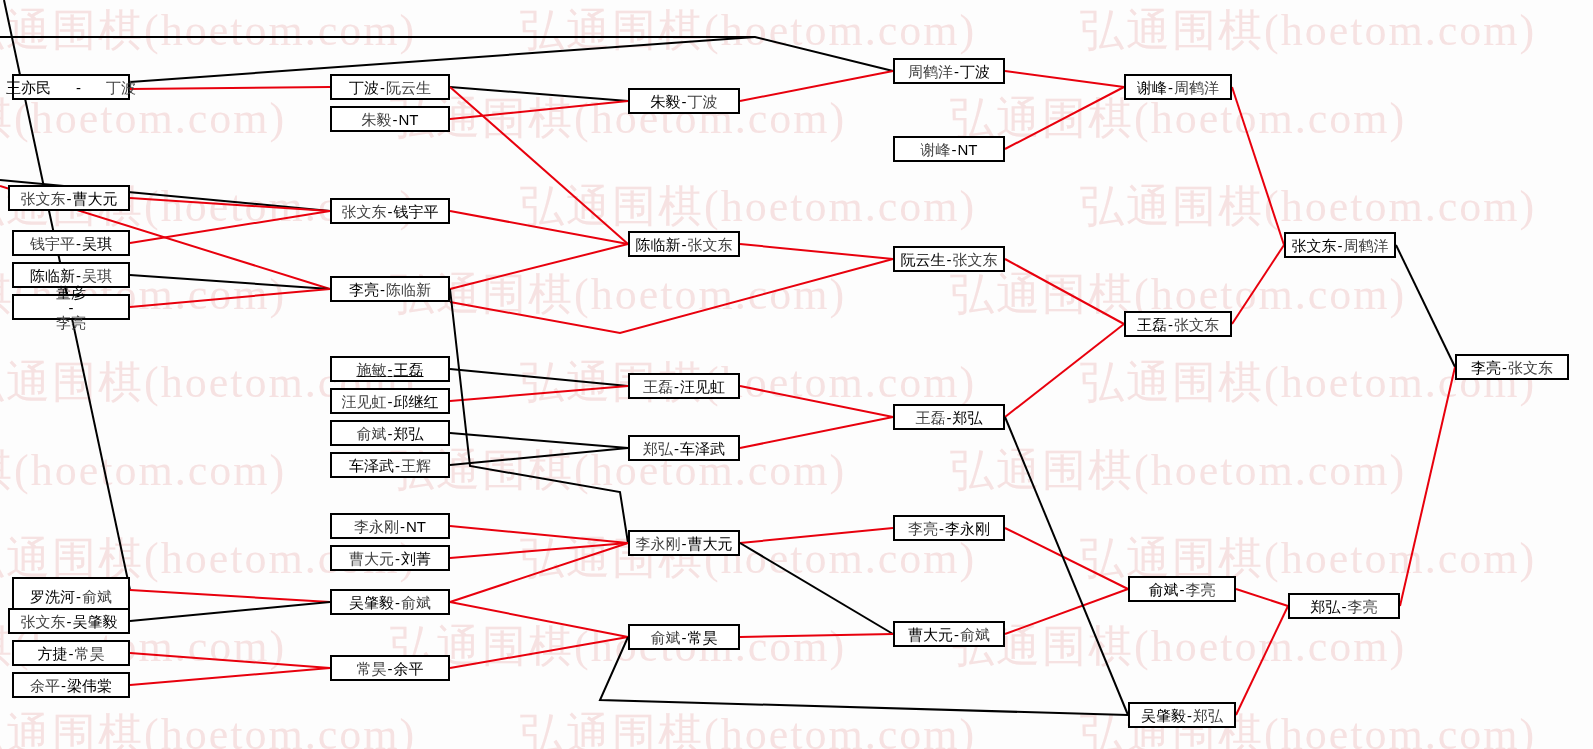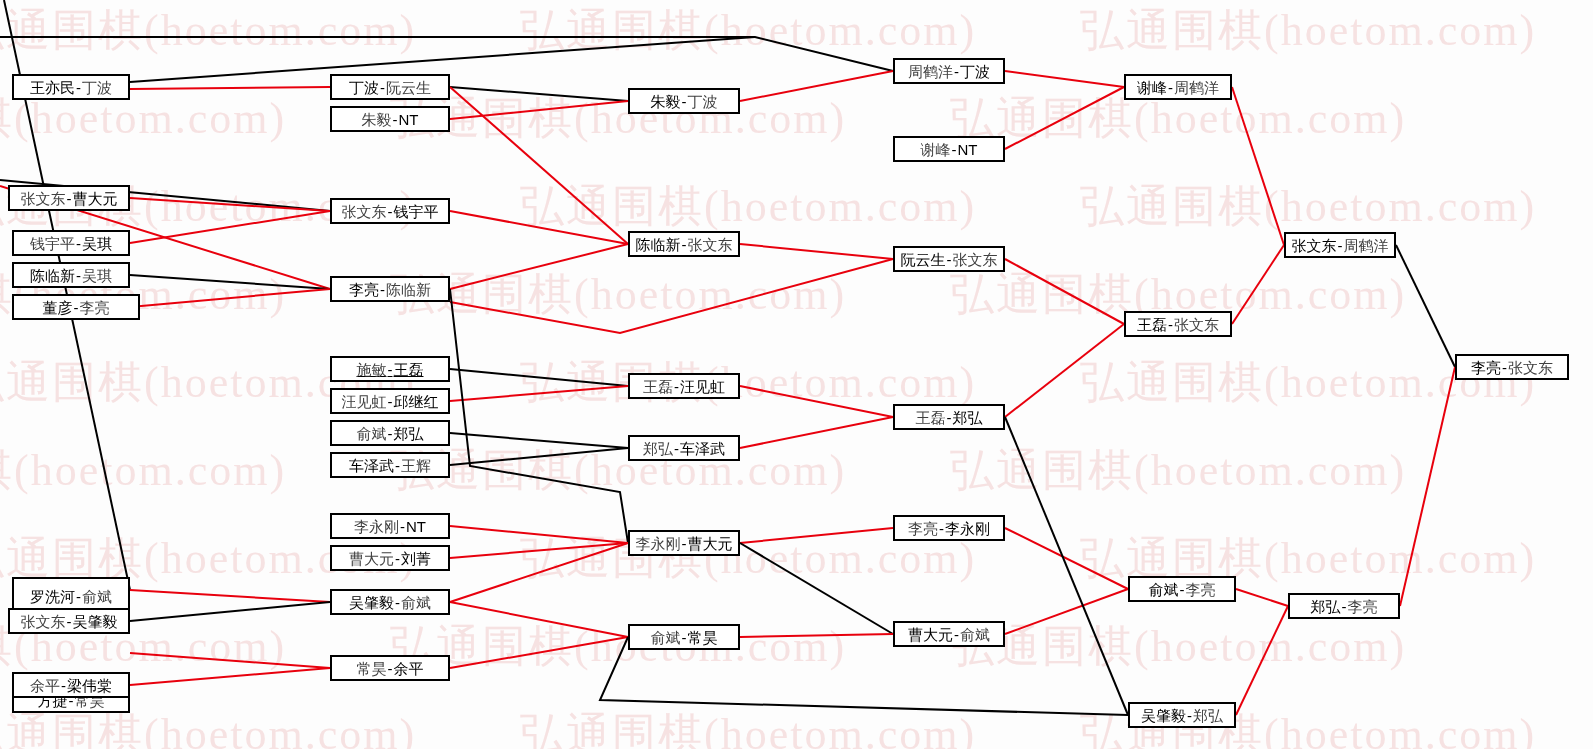--- a/index.html
+++ b/index.html
@@ -105,56 +105,56 @@
         <polyline points="1236,715 1288,606" fill="none" stroke="#e8000d" stroke-width="2"></polyline>
         <polyline points="130,590 330,602" fill="none" stroke="#e8000d" stroke-width="2"></polyline>
         <polyline points="130,621 330,602" fill="none" stroke="#000000" stroke-width="2"></polyline>
         <polyline points="130,653 330,668" fill="none" stroke="#e8000d" stroke-width="2"></polyline>
         <polyline points="130,685 330,668" fill="none" stroke="#e8000d" stroke-width="2"></polyline>
         <polyline points="628,637 600,700 1128,715" fill="none" stroke="#000000" stroke-width="2"></polyline>
       </g>
   </svg>
 
   <div id="boxes">
-      <div class="node" style="left: 12px; top: 74px; width: 118px; height: 26px;">
+      <div class="node" style="left: 12px; top: 74px; width: 118px; height: 26px; gap: 24px;">
         <span class="l">王亦民</span>
         <span class="sep">-</span>
         <span class="w">丁波</span>
       </div>
       <div class="node" style="left: 8px; top: 185px; width: 122px; height: 26px;">
         <span class="w">张文东</span>
         <span class="sep">-</span>
         <span class="l">曹大元</span>
       </div>
       <div class="node" style="left: 12px; top: 230px; width: 118px; height: 26px;">
         <span class="w">钱宇平</span>
         <span class="sep">-</span>
         <span class="l">吴琪</span>
       </div>
       <div class="node" style="left: 12px; top: 262px; width: 118px; height: 26px;">
         <span class="l">陈临新</span>
         <span class="sep">-</span>
         <span class="w">吴琪</span>
       </div>
-      <div class="node" style="left: 12px; top: 294px; width: 128px; height: 26px;">
+      <div class="node" style="left: 12px; top: 294px; width: 118px; height: 26px; flex-direction: column;">
         <span class="l">董彦</span>
         <span class="sep">-</span>
         <span class="w">李亮</span>
       </div>
       <div class="node" style="left: 12px; top: 577px; width: 118px; height: 38px;">
         <span class="l">罗洗河</span>
         <span class="sep">-</span>
         <span class="w">俞斌</span>
       </div>
       <div class="node" style="left: 8px; top: 608px; width: 122px; height: 26px;">
         <span class="w">张文东</span>
         <span class="sep">-</span>
         <span class="l">吴肇毅</span>
       </div>
-      <div class="node" style="left: 12px; top: 640px; width: 118px; height: 26px; margin-top: 47px;">
+      <div class="node" style="left: 12px; top: 640px; width: 118px; height: 26px;">
         <span class="l">方捷</span>
         <span class="sep">-</span>
         <span class="w">常昊</span>
       </div>
       <div class="node" style="left: 12px; top: 672px; width: 118px; height: 26px;">
         <span class="w">余平</span>
         <span class="sep">-</span>
         <span class="l">梁伟棠</span>
       </div>
       <div class="node" style="left: 330px; top: 74px; width: 120px; height: 26px;">

